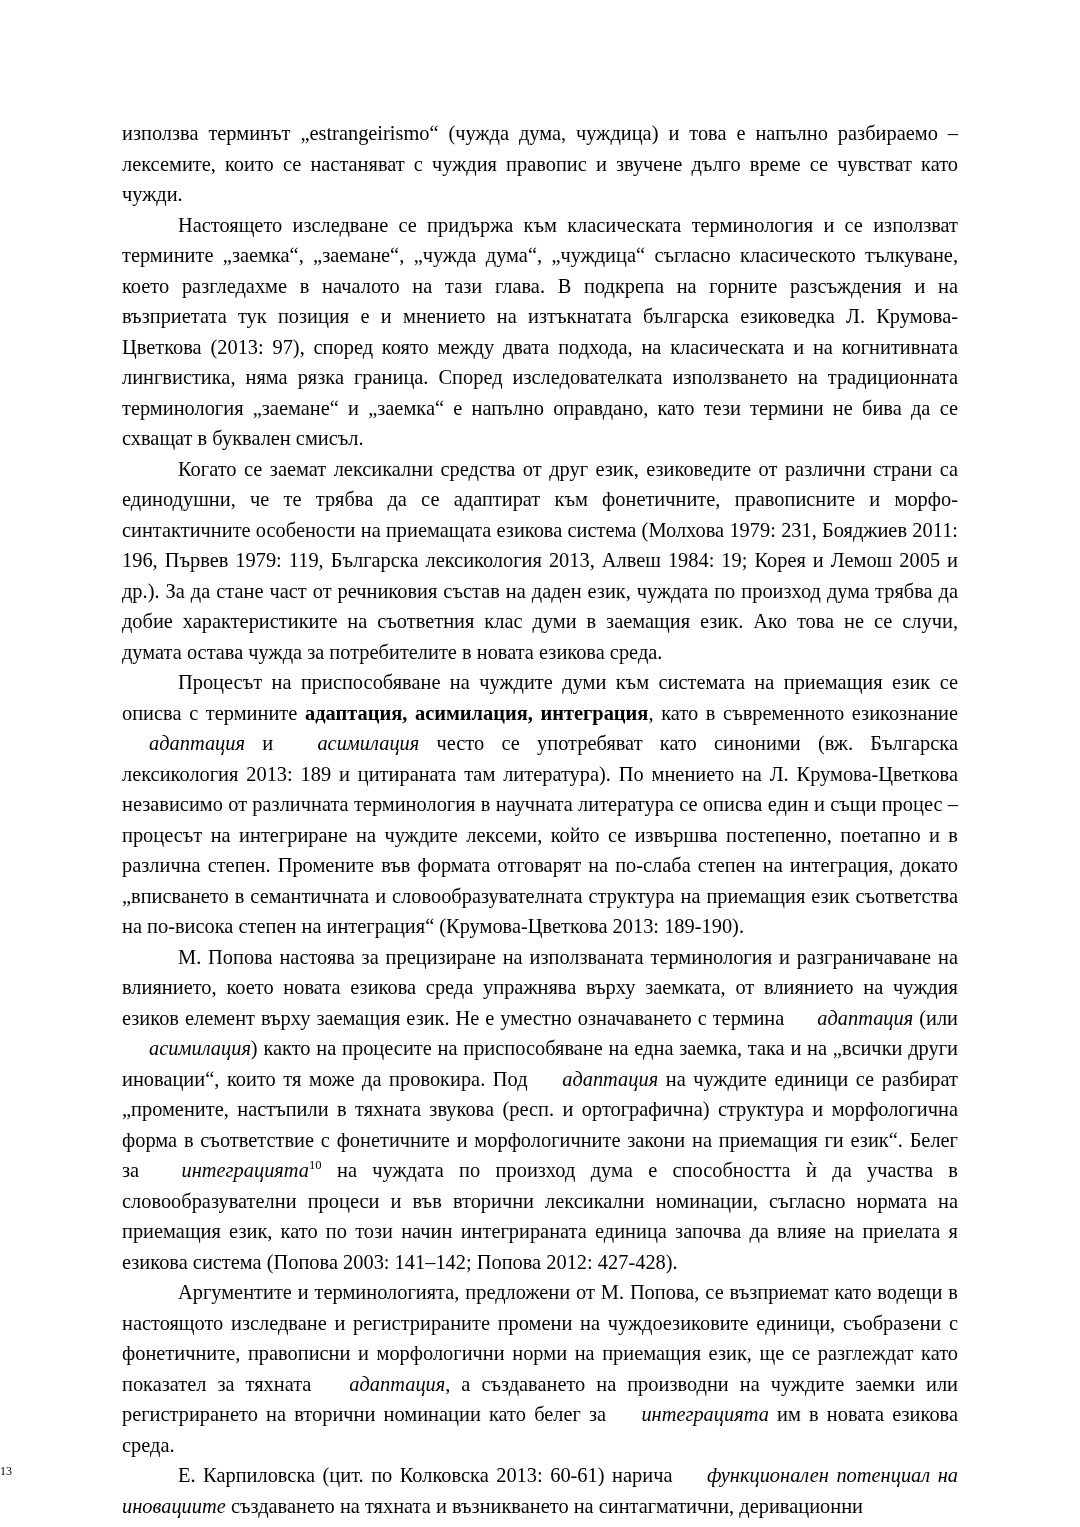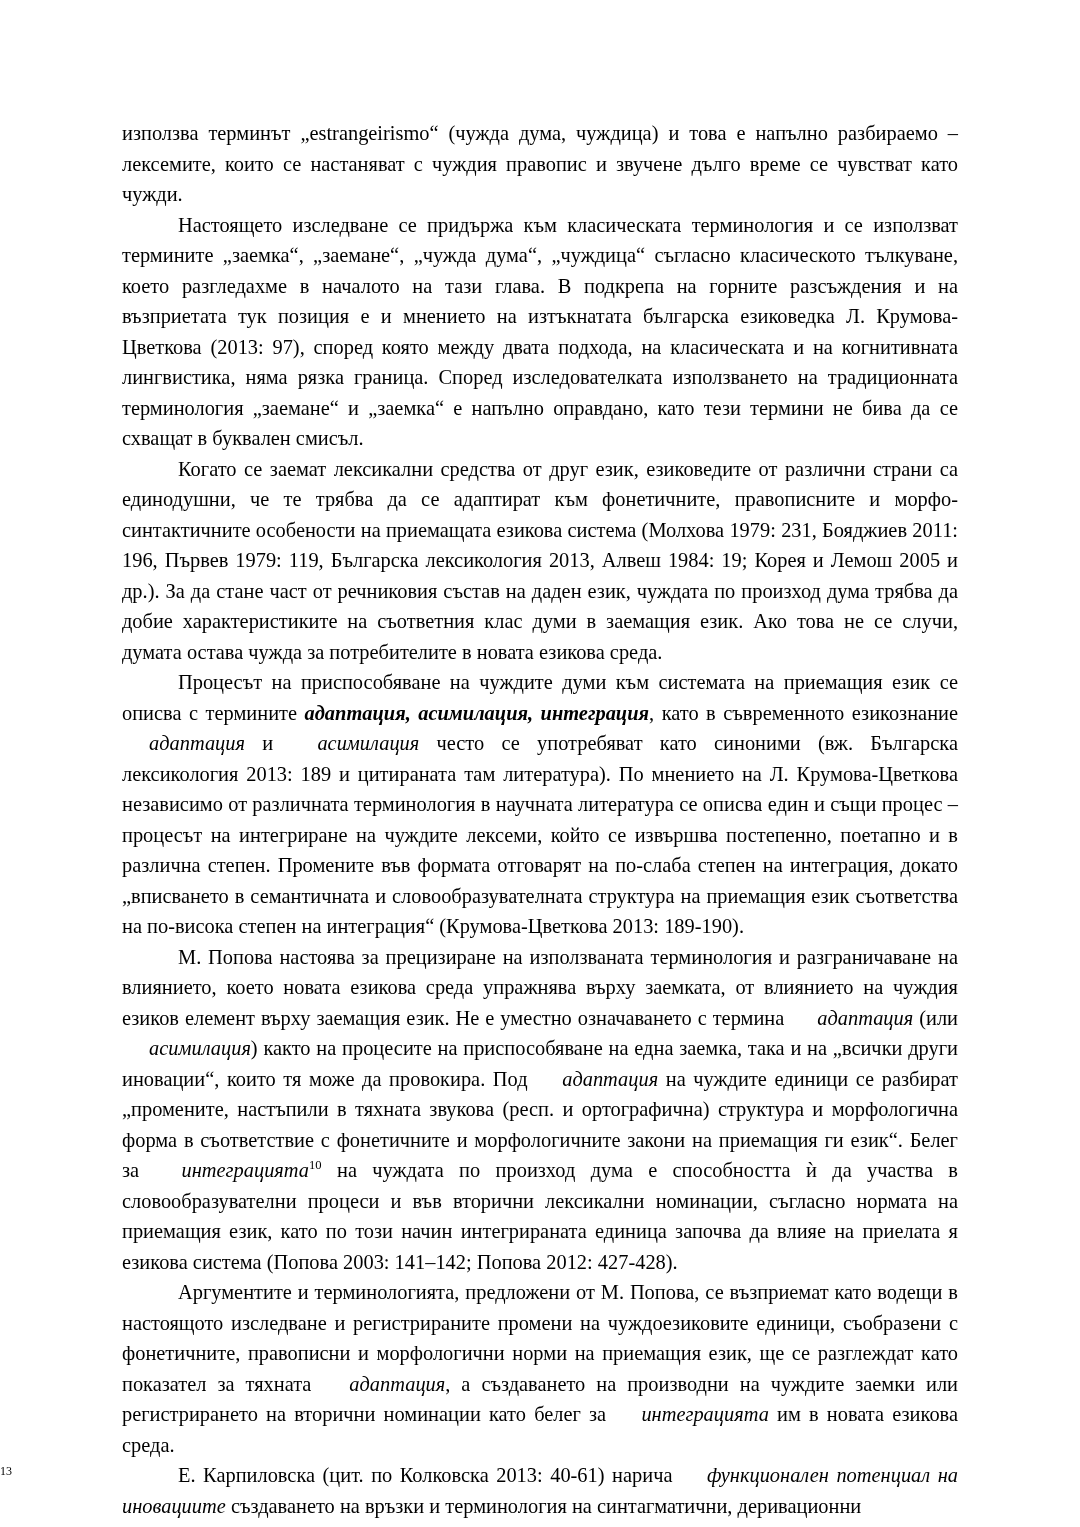--- a/index.html
+++ b/index.html
@@ -29,21 +29,20 @@
     hyphens: none;
   }
   .body-text p.noindent {
     text-indent: 0;
   }
   .it {
     font-style: italic;
     margin-left: 27px;
   }
   .bi {
-    font-style: italic;
     font-weight: bold;
   }
   sup {
     font-size: 0.62em;
     vertical-align: super;
     line-height: 0;
   }
   .footnote-area {
     position: absolute;
     left: 122px;
@@ -78,19 +77,19 @@
 
 <div class="page">
 
   <div class="body-text" id="body-text">
       <p class="noindent"><span>използва терминът „estrangeirismo“ (чужда дума, чуждица) и това е напълно разбираемо – лексемите, които се настаняват с чуждия правопис и звучене дълго време се чувстват като чужди.</span></p>
       <p><span>Настоящето изследване се придържа към класическата терминология и се използват термините „заемка“, „заемане“, „чужда дума“, „чуждица“ съгласно класическото тълкуване, което разгледахме в началото на тази глава. В подкрепа на горните разсъждения и на възприетата тук позиция е и мнението на изтъкнатата българска езиковедка Л. Крумова-Цветкова (2013: 97), според която между двата подхода, на класическата и на когнитивната лингвистика, няма рязка граница. Според изследователката използването на традиционната терминология „заемане“ и „заемка“ е напълно оправдано, като тези термини не бива да се схващат в буквален смисъл.</span></p>
       <p><span>Когато се заемат лексикални средства от друг език, езиковедите от различни страни са единодушни, че те трябва да се адаптират към фонетичните, правописните и морфо-синтактичните особености на приемащата езикова система (Молхова 1979: 231, Бояджиев 2011: 196, Първев 1979: 119, Българска лексикология 2013, Алвеш 1984: 19; Корея и Лемош 2005 и др.). За да стане част от речниковия състав на даден език, чуждата по произход дума трябва да добие характеристиките на съответния клас думи в заемащия език. Ако това не се случи, думата остава чужда за потребителите в новата езикова среда.</span></p>
       <p><span>Процесът на приспособяване на чуждите думи към системата на приемащия език се описва с термините </span><span class="bi">адаптация, асимилация, интеграция</span><span>, като в съвременното езикознание </span><span class="it">адаптация</span><span> и </span><span class="it">асимилация</span><span> често се употребяват като синоними (вж. Българска лексикология 2013: 189 и цитираната там литература). По мнението на Л. Крумова-Цветкова независимо от различната терминология в научната литература се описва един и същи процес – процесът на интегриране на чуждите лексеми, който се извършва постепенно, поетапно и в различна степен. Промените във формата отговарят на по-слаба степен на интеграция, докато „вписването в семантичната и словообразувателната структура на приемащия език съответства на по-висока степен на интеграция“ (Крумова-Цветкова 2013: 189-190).</span></p>
       <p><span>М. Попова настоява за прецизиране на използваната терминология и разграничаване на влиянието, което новата езикова среда упражнява върху заемката, от влиянието на чуждия езиков елемент върху заемащия език. Не е уместно означаването с термина </span><span class="it">адаптация</span><span> (или </span><span class="it">асимилация</span><span>) както на процесите на приспособяване на една заемка, така и на „всички други иновации“, които тя може да провокира. Под </span><span class="it">адаптация</span><span> на чуждите единици се разбират „промените, настъпили в тяхната звукова (респ. и ортографична) структура и морфологична форма в съответствие с фонетичните и морфологичните закони на приемащия ги език“. Белег за </span><span class="it">интеграцията</span><sup>10</sup><span> на чуждата по произход дума е способността ѝ да участва в словообразувателни процеси и във вторични лексикални номинации, съгласно нормата на приемащия език, като по този начин интегрираната единица започва да влияе на приелата я езикова система (Попова 2003: 141–142; Попова 2012: 427-428).</span></p>
       <p><span>Аргументите и терминологията, предложени от М. Попова, се възприемат като водещи в настоящото изследване и регистрираните промени на чуждоезиковите единици, съобразени с фонетичните, правописни и морфологични норми на приемащия език, ще се разглеждат като показател за тяхната </span><span class="it">адаптация</span><span>, а създаването на производни на чуждите заемки или регистрирането на вторични номинации като белег за </span><span class="it">интеграцията</span><span> им в новата езикова среда.</span></p>
-      <p><span>Е. Карпиловска (цит. по Колковска 2013: 40-61) нарича </span><span class="it">функционален потенциал на иновациите</span><span> създаването на връзки и терминология на синтагматични, деривационни</span></p>
+      <p><span>Е. Карпиловска (цит. по Колковска 2013: 60-61) нарича </span><span class="it">функционален потенциал на иновациите</span><span> създаването на тяхната и възникването на синтагматични, деривационни</span></p>
     </div>
 
 
   <div class="page-number">13</div>
 
 </div>
 
 </body></html>

